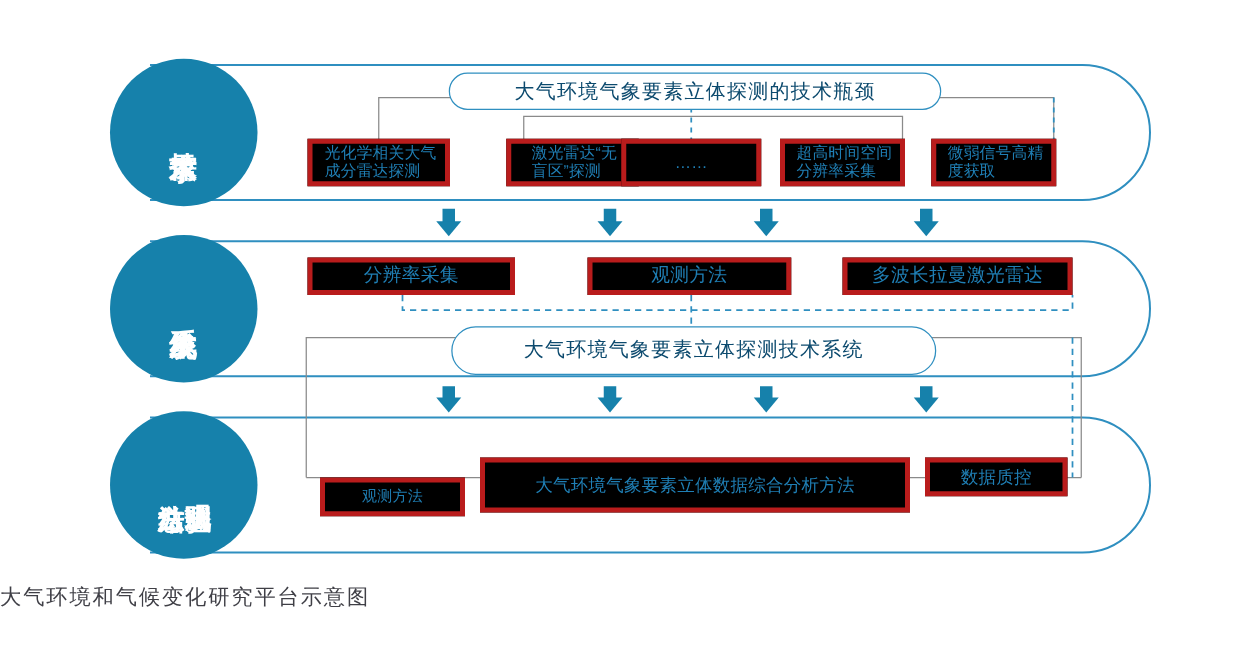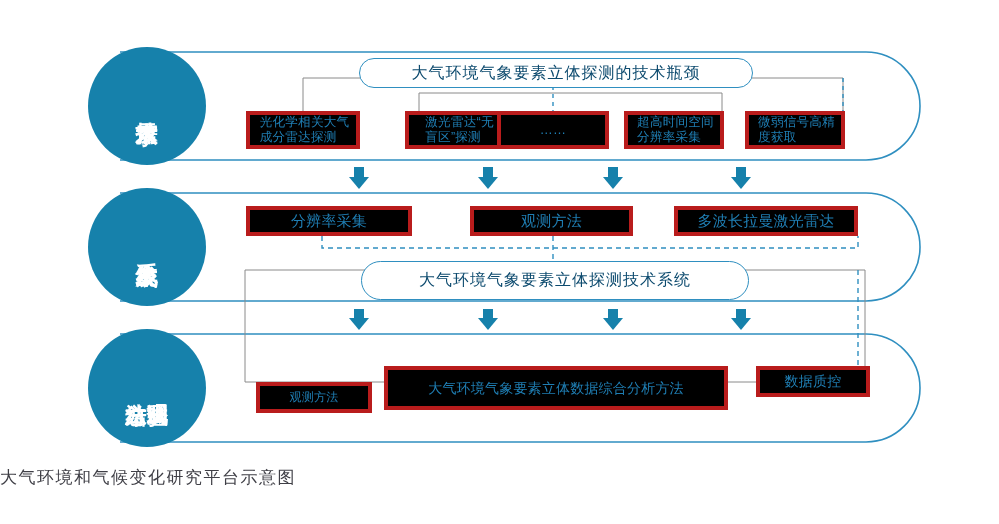--- a/index.html
+++ b/index.html
@@ -196,21 +196,21 @@
   </div>
 
   <div class="node" style="left:256px;top:382px;width:116px;height:31px;font-size:12px;text-align:center;">
     <span>观测方法</span>
   </div>
 
   <div class="node" style="left:384px;top:366px;width:344px;height:44px;font-size:14px;">
     <span>大气环境气象要素立体数据综合分析方法</span>
   </div>
 
-  <div class="node" style="left:740px;top:366px;width:114px;height:31px;font-size:14px;margin-left:16px;">
+  <div class="node" style="left:740px;top:366px;width:114px;height:31px;font-size:14px;">
     <span>数据质控</span>
   </div>
 
   <div class="caption" style="top:466px;">
     <span>大气环境和气候变化研究平台示意图</span>
   </div>
 
 </div>
 
 </body></html>

